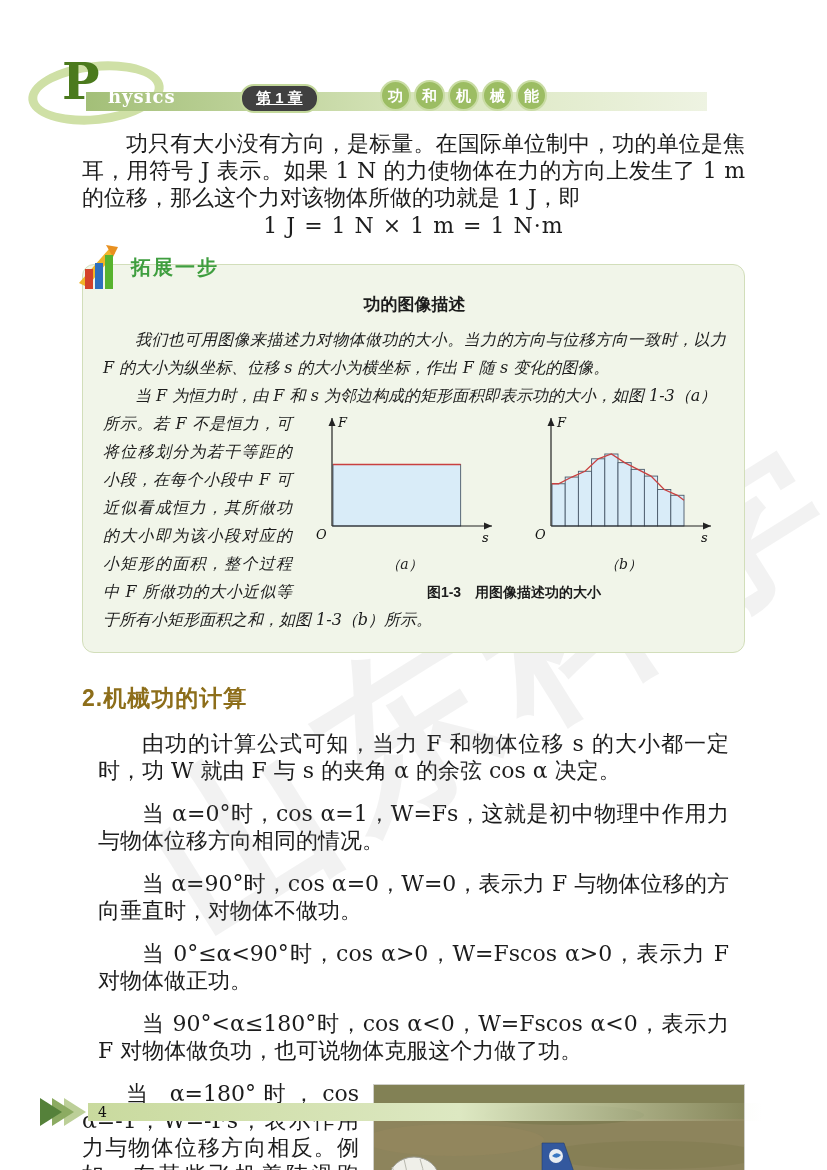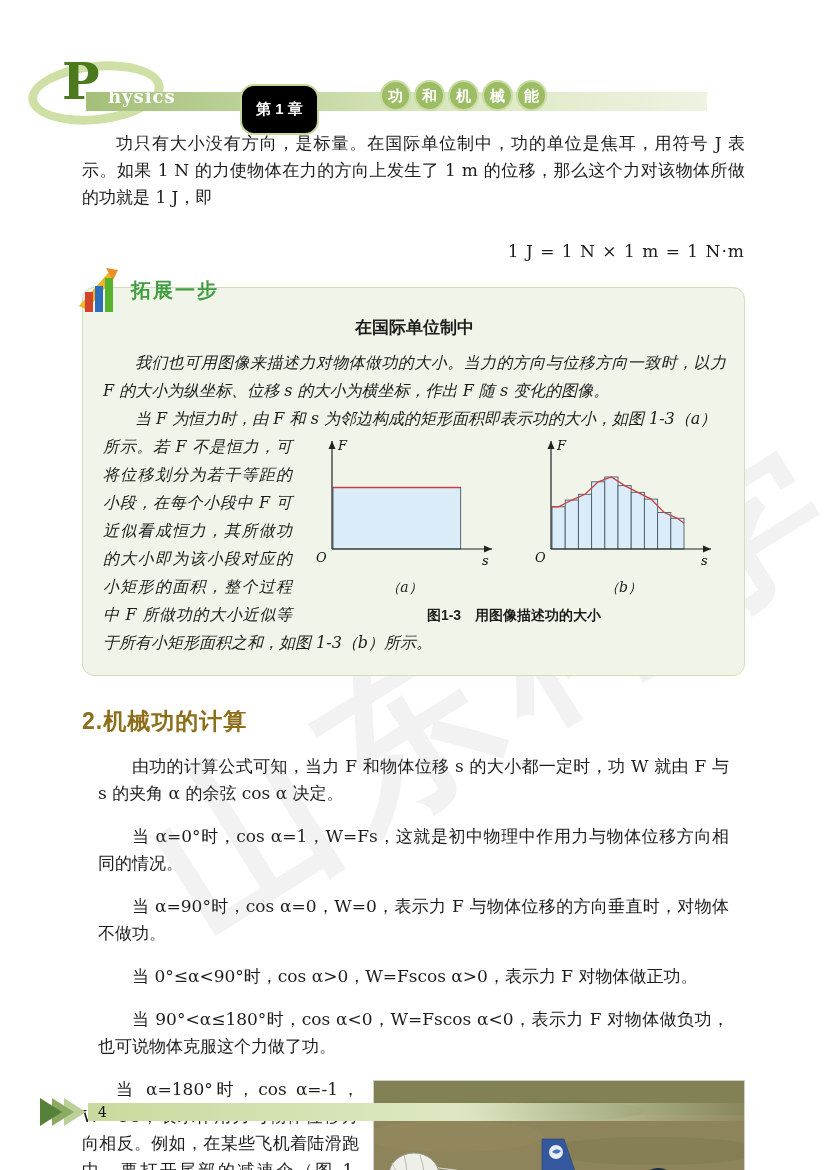--- a/index.html
+++ b/index.html
@@ -12,33 +12,33 @@
   
   .header{position:relative;height:56px;margin:62px 40px 0 28px;}
   .swoosh{position:absolute;left:0;top:0;width:118px;height:44px;
     border:9px solid #cfe0a6;border-radius:50%;transform:rotate(-6deg);}
   .header-bar{position:absolute;left:58px;right:80px;top:30px;height:19px;
     background:linear-gradient(to right,#a3bf78,#d9e6bd 55%,#eef3e2);}
   .logo-p{position:absolute;left:34px;top:-10px;font-size:50px;font-weight:bold;
     color:#4b7a1d;font-family:"DejaVu Serif",serif;}
   .logo-rest{position:absolute;left:80px;top:24px;font-size:18px;font-weight:bold;
     color:#ffffff;letter-spacing:1px;font-family:"DejaVu Serif",serif;}
-  .chapter-badge{position:absolute;left:212px;top:22px;background:#000000;
+  .chapter-badge{position:absolute;left:212px;top:22px;background:#404040;
     border:2px solid #c3d89b;color:#fff;font-family:"Liberation Sans",sans-serif;
-    font-weight:bold;font-size:15px;padding:14px 14px;border-radius:14px;white-space:nowrap;}
+    font-weight:bold;font-size:15px;padding:3px 14px;border-radius:14px;white-space:nowrap;text-decoration:underline;}
   .chapter-chars{position:absolute;left:352px;top:18px;display:flex;gap:3px;}
   .chap-char{display:inline-block;width:27px;height:27px;border-radius:50%;
     background:#9cbd63;border:2px solid #c9dca4;color:#fff;text-align:center;
     line-height:27px;font-size:15px;font-weight:bold;
     font-family:"Liberation Sans",sans-serif;}
   
   .content{margin:0 82px;}
-  .para{font-size:17px;line-height:27px;text-align:justify;text-indent:2em;margin:0;}
+  .para{font-size:22px;line-height:27px;text-align:justify;text-indent:2em;margin:0;}
   .intro{margin-top:12px;}
-  .formula{text-align:right;font-size:17px;margin:30px 0 6px 0;letter-spacing:1px;}
+  .formula{text-align:center;font-size:22px;margin:2px 0 6px 0;letter-spacing:1px;}
   
   .ext-box{position:relative;margin-top:26px;background:#f1f5e9;
     border:1px solid #d2deba;border-radius:12px;padding:14px 18px 18px 20px;}
   .ext-tag{position:absolute;left:-8px;top:-22px;display:flex;align-items:flex-end;}
   .ext-tag-label{color:#3f9e3f;font-weight:bold;font-size:20px;margin-left:4px;
     margin-bottom:14px;font-family:"Liberation Sans",sans-serif;letter-spacing:2px;}
   .ext-title{text-align:center;font-size:17px;font-weight:bold;margin:14px 0 10px 0;
     font-family:"Liberation Sans",sans-serif;}
   .ext-para{font-size:16px;line-height:28px;text-align:justify;text-indent:2em;
     margin:0;font-style:italic;}
@@ -99,21 +99,21 @@
       <div class="ext-tag">
         <svg width="52" height="52" viewBox="0 0 52 52">
           <polygon points="4,40 34,6 40,10 12,44" fill="#f0b428"></polygon>
           <polygon points="31,2 43,4 38,14" fill="#e89020"></polygon>
           <rect x="10" y="26" width="8" height="20" fill="#d4422a"></rect>
           <rect x="20" y="20" width="8" height="26" fill="#2e6fbd"></rect>
           <rect x="30" y="12" width="8" height="34" fill="#57b32e"></rect>
         </svg>
         <span class="ext-tag-label">拓展一步</span>
       </div>
-      <div class="ext-title">在国际单位制中</div>
+      <div class="ext-title">功的图像描述</div>
       <p class="ext-para">我们也可用图像来描述力对物体做功的大小。当力的方向与位移方向一致时，以力 F 的大小为纵坐标、位移 s 的大小为横坐标，作出 F 随 s 变化的图像。</p>
       <p class="ext-para">当 F 为恒力时，由 F 和 s 为邻边构成的矩形面积即表示功的大小，如图 1-3（a）</p>
 
       <div class="charts-float">
         <div class="charts-row">
           <div class="chart-cell">
             <svg id="chartA" width="198" height="142" viewBox="0 0 198 142">
                 <rect x="27" y="54.56" width="127.64" height="61.44" fill="#d9ecf8" stroke="#4a5a6a" stroke-width="0.9"></rect>
                 <line x1="27" y1="54.56" x2="154.64" y2="54.56" stroke="#c94040" stroke-width="1.5"></line>
                 <line x1="26" y1="116" x2="186" y2="116" stroke="#222" stroke-width="1.2"></line>

